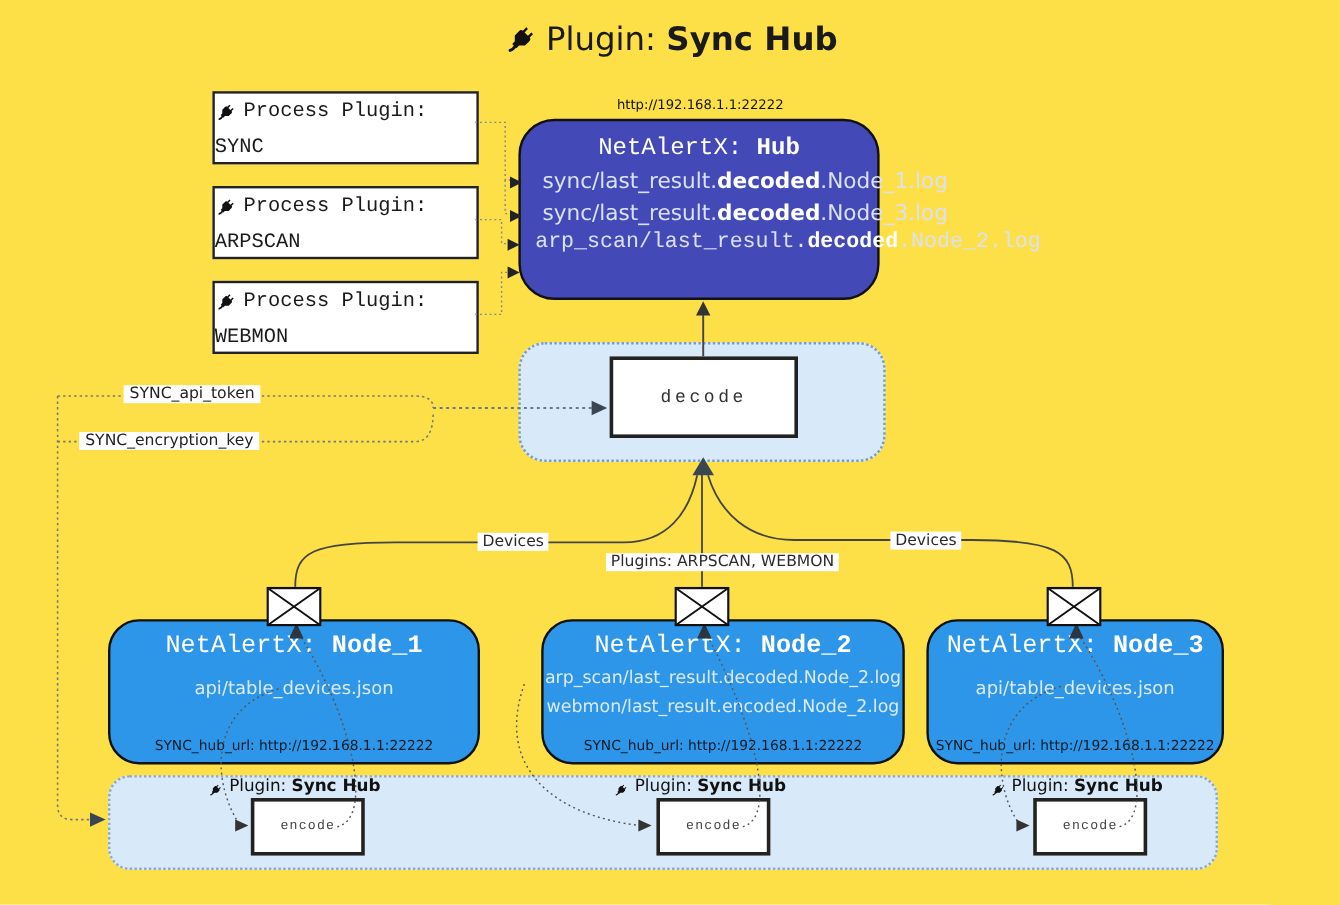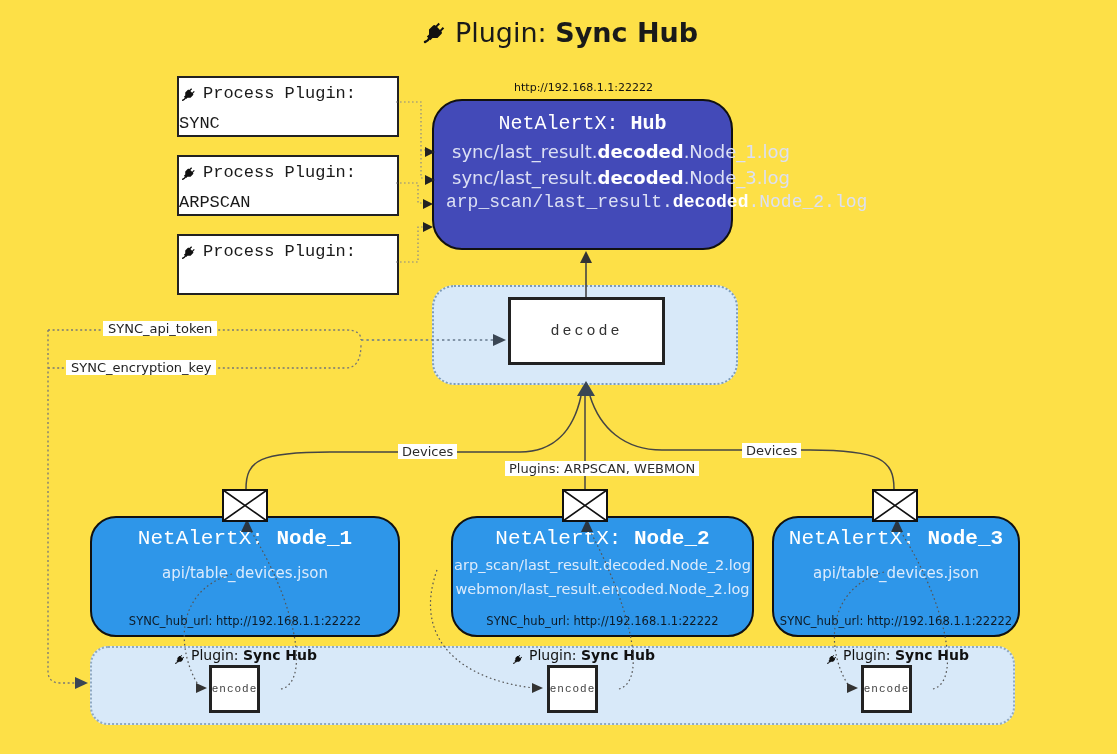--- a/index.html
+++ b/index.html
@@ -41,21 +41,21 @@
   .node-title .bold{font-weight:bold;}
   .node-line{font-size:14.5px;color:#dcebfc;white-space:nowrap;}
   .node-url{position:absolute;left:0;right:0;bottom:7px;font-size:11.5px;color:#0e1b26;}
   
   .envelope{z-index:55;}
   
   #band{left:90px;top:646px;width:925px;height:79px;background:#d8e9f9;border:2px dotted #8fa9c2;
         border-radius:18px;z-index:5;box-sizing:border-box;}
   .enc-label{top:647px;width:190px;text-align:center;font-size:14px;color:#111;z-index:20;white-space:nowrap;}
   .enc-label .bold{font-weight:bold;}
-  .enc-box{top:665px;width:51px;height:48px;background:#fff;border:3px solid #222;z-index:20;
+  .enc-box{top:665px;width:95px;height:48px;background:#fff;border:3px solid #222;z-index:20;
        box-sizing:border-box;display:flex;align-items:center;justify-content:center;
        font-family:"Liberation Mono",monospace;font-size:11px;letter-spacing:1px;color:#444;}
   
   #overlay{left:0;top:0;z-index:50;pointer-events:none;}
 </style>
 </head>
 <body>
 
 <div id="canvas">
 
@@ -89,20 +89,21 @@
           </svg></span><span>Process Plugin:</span></div>
     <div>ARPSCAN</div>
   </div>
   <div class="abs pbox" style="top:234px;">
     <div><span class="plug-ico"><svg width="20" height="20" viewBox="-4 -4 32 32">
             <g transform="rotate(45 12 12)">
               <path fill="#111" d="M16 7V3h-2v4h-4V3H8v4c-1.1 0-2 .9-2 2v5.5L9.5 18v3h5v-3L18 14.5V9c0-1.1-.9-2-2-2z"></path>
             </g>
             <path d="M2 22c2.5-.8 3.5-2 4.5-4" fill="none" stroke="#111" stroke-width="2.4" stroke-linecap="round"></path>
           </svg></span><span>Process Plugin:</span></div>
+    <div>WEBMON</div>
   </div>
 
   <div id="hub-url" class="abs">http://192.168.1.1:22222</div>
   <div id="hub" class="abs">
     <div class="hub-title">
       <span>NetAlertX:</span>
       <span class="bold">Hub</span>
     </div>
     <div style="margin-top:4px;">
       <div class="hub-log lg1"><span>sync/last_result.</span><b>decoded</b><span>.Node_1.log</span></div>

